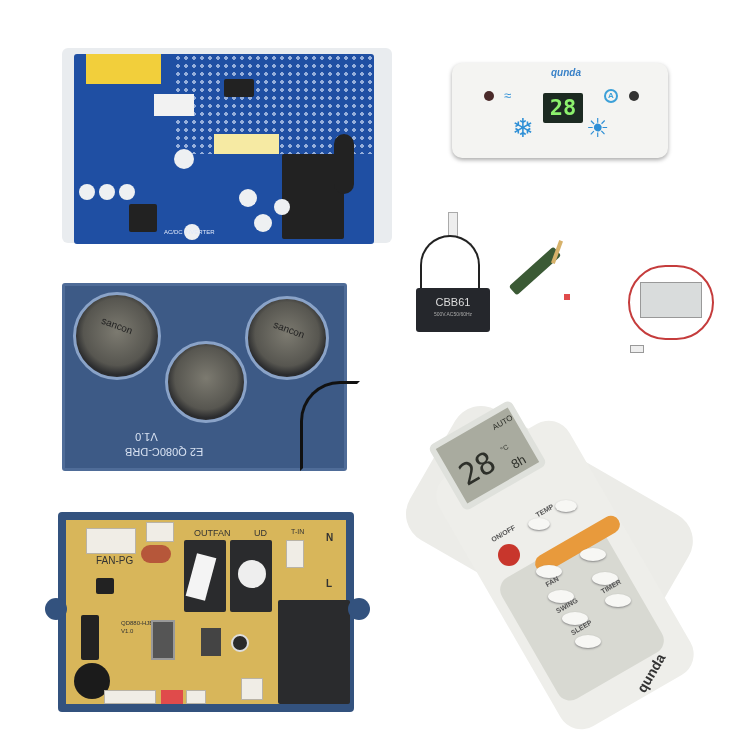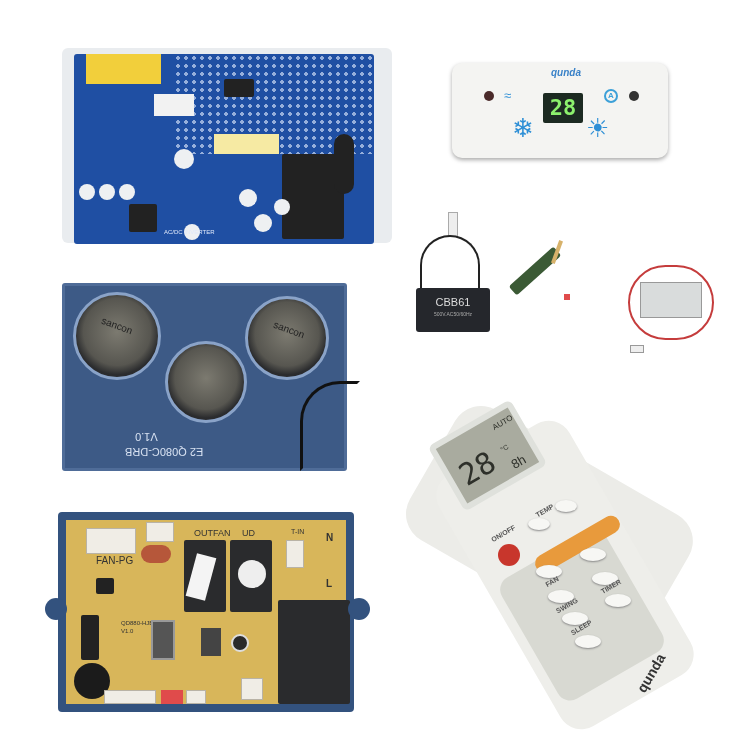--- a/index.html
+++ b/index.html
@@ -90,21 +90,21 @@
 <div class="abs" style="left:628px;top:265px;width:86px;height:75px;border:2px solid #c53c3c;border-radius:40px"></div>
 <div class="abs" style="left:640px;top:282px;width:62px;height:36px;background:#d9dcdc;border:1px solid #999"></div>
 <div class="abs" style="left:630px;top:345px;width:14px;height:8px;background:#eee;border:1px solid #999"></div>
 
 <div class="abs ctl-frame"></div>
 <div class="abs ctl-board">
   <div class="abs conn" style="left:20px;top:8px;width:50px;height:26px"></div>
   <div class="abs conn" style="left:80px;top:2px;width:28px;height:20px"></div>
   <div class="abs" style="left:30px;top:35px;font-size:10px;color:#333">FAN-PG</div>
   <div class="abs" style="left:128px;top:8px;font-size:9px;color:#333">OUTFAN</div>
-  <div class="abs" style="left:176px;top:8px;font-size:9px;color:#333">UD</div>
+  <div class="abs" style="left:188px;top:8px;font-size:9px;color:#333">UD</div>
   <div class="abs" style="left:225px;top:8px;font-size:7px;color:#333">T-IN</div>
   <div class="abs" style="left:260px;top:12px;font-size:10px;color:#333;font-weight:bold">N</div>
   <div class="abs" style="left:260px;top:58px;font-size:10px;color:#333;font-weight:bold">L</div>
   <div class="abs relay" style="left:118px;top:20px;width:42px;height:72px"></div>
   <div class="abs relay" style="left:164px;top:20px;width:42px;height:72px"></div>
   <div class="abs" style="left:125px;top:35px;width:20px;height:44px;background:#f4f4f4;transform:rotate(15deg)"></div>
   <div class="abs" style="left:172px;top:40px;width:28px;height:28px;border-radius:50%;background:#eee"></div>
   <div class="abs conn" style="left:220px;top:20px;width:18px;height:28px"></div>
   <div class="abs" style="left:75px;top:25px;width:30px;height:18px;border-radius:9px;background:#b6573a"></div>
   <div class="abs chip" style="left:30px;top:58px;width:18px;height:16px"></div>

